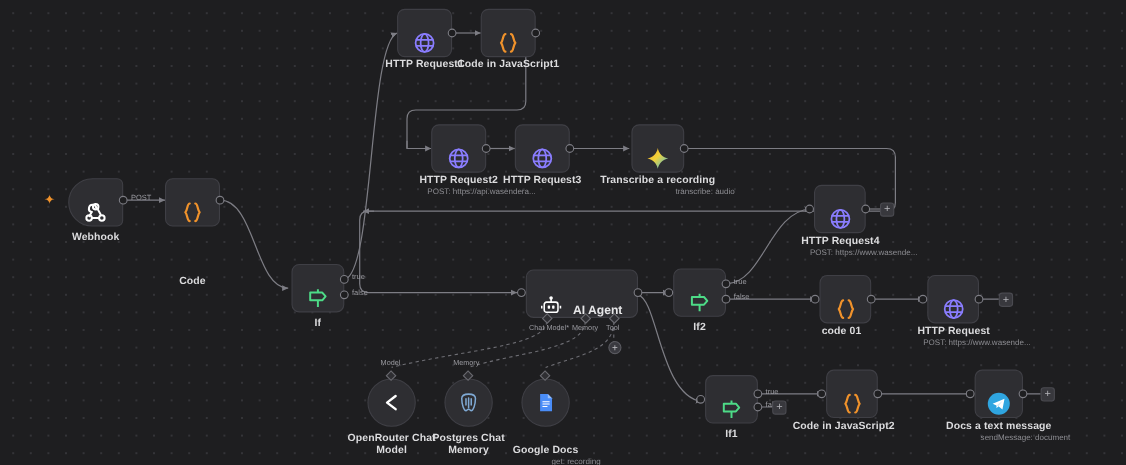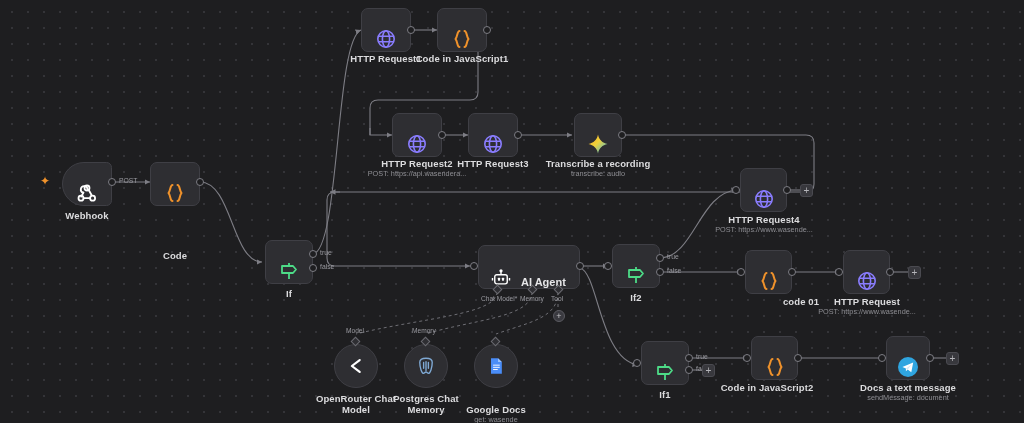--- a/index.html
+++ b/index.html
@@ -35,21 +35,21 @@
     font-size:9.5px;
     font-weight:bold;
     text-align:center;
     white-space:nowrap;
     letter-spacing:.1px;
   }
   .sublabel {
     position:absolute;
     color:#8e8e93;
     font-size:7.3px;
-    text-align:center;
+    text-align:right;
     white-space:nowrap;
   }
   .label.wrapnode { white-space:normal; line-height:1.2; }
 
   .port {
     position:absolute;
     width:8px; height:8px;
     border-radius:50%;
     background:#1e1e20;
     border:1.4px solid #7d7d84;
@@ -320,21 +320,21 @@
       <path d="M6 2.6 L14.4 2.6 L19 7.2 L19 21.4 L6 21.4 Z" fill="#4a8df8"></path>
       <path d="M14.4 2.6 L19 7.2 L14.4 7.2 Z" fill="#9cc2fb"></path>
       <g stroke="#ffffff" stroke-width="1.1" stroke-linecap="round">
         <path d="M9 11 L16 11 M9 13.6 L16 13.6 M9 16.2 L13.6 16.2"></path>
       </g>
     </svg>
   </div>
   <div class="diamond" style="left:492px;top:338px;"></div>
   <div class="label wrapnode" style="left:446px;top:393px;width:100px;margin-top:32px;">Get a document in</div>
   <div class="label wrapnode" style="left:446px;top:404px;width:100px;">Google Docs</div>
-  <div class="sublabel" style="left:446px;top:415px;width:100px;">get: wasende</div>
+  <div class="sublabel" style="left:446px;top:415px;width:100px;">get: recording</div>
 
   <div class="node" style="left:612px;top:244px;width:48px;height:44px;">
     <svg class="icon" width="24" height="24" viewBox="0 0 24 24">
       <g fill="none" stroke="#4ddb87" stroke-width="1.8" stroke-linejoin="round">
         <path d="M5 7 L16 7 L19 10.5 L16 14 L5 14 Z"></path>
         <path d="M12 14 L12 20"></path>
         <path d="M12 4 L12 7"></path>
       </g>
     </svg>
   </div>
@@ -380,21 +380,21 @@
   <div class="node" style="left:745px;top:250px;width:47px;height:44px;">
     <svg class="icon" width="24" height="24" viewBox="0 0 24 24">
       <g fill="none" stroke="#f0922b" stroke-width="2" stroke-linecap="round" stroke-linejoin="round">
         <path d="M9.5 4 C7 4 7.6 10 5.5 12 C7.6 14 7 20 9.5 20"></path>
         <path d="M14.5 4 C17 4 16.4 10 18.5 12 C16.4 14 17 20 14.5 20"></path>
       </g>
     </svg>
   </div>
   <div class="port" style="left:737px;top:268px;"></div>
   <div class="port" style="left:788px;top:268px;"></div>
-  <div class="label" style="left:756px;top:296px;width:90px;">code 01</div>
+  <div class="label" style="left:720px;top:296px;width:90px;">code 01</div>
 
   <div class="node" style="left:843px;top:250px;width:47px;height:44px;">
     <svg class="icon" width="24" height="24" viewBox="0 0 24 24">
       <g fill="none" stroke="#8a7dff" stroke-width="1.6">
         <circle cx="12" cy="12" r="8.2"></circle>
         <ellipse cx="12" cy="12" rx="3.6" ry="8.2"></ellipse>
         <path d="M4 9.2 L20 9.2 M4 14.8 L20 14.8"></path>
       </g>
     </svg>
   </div>

